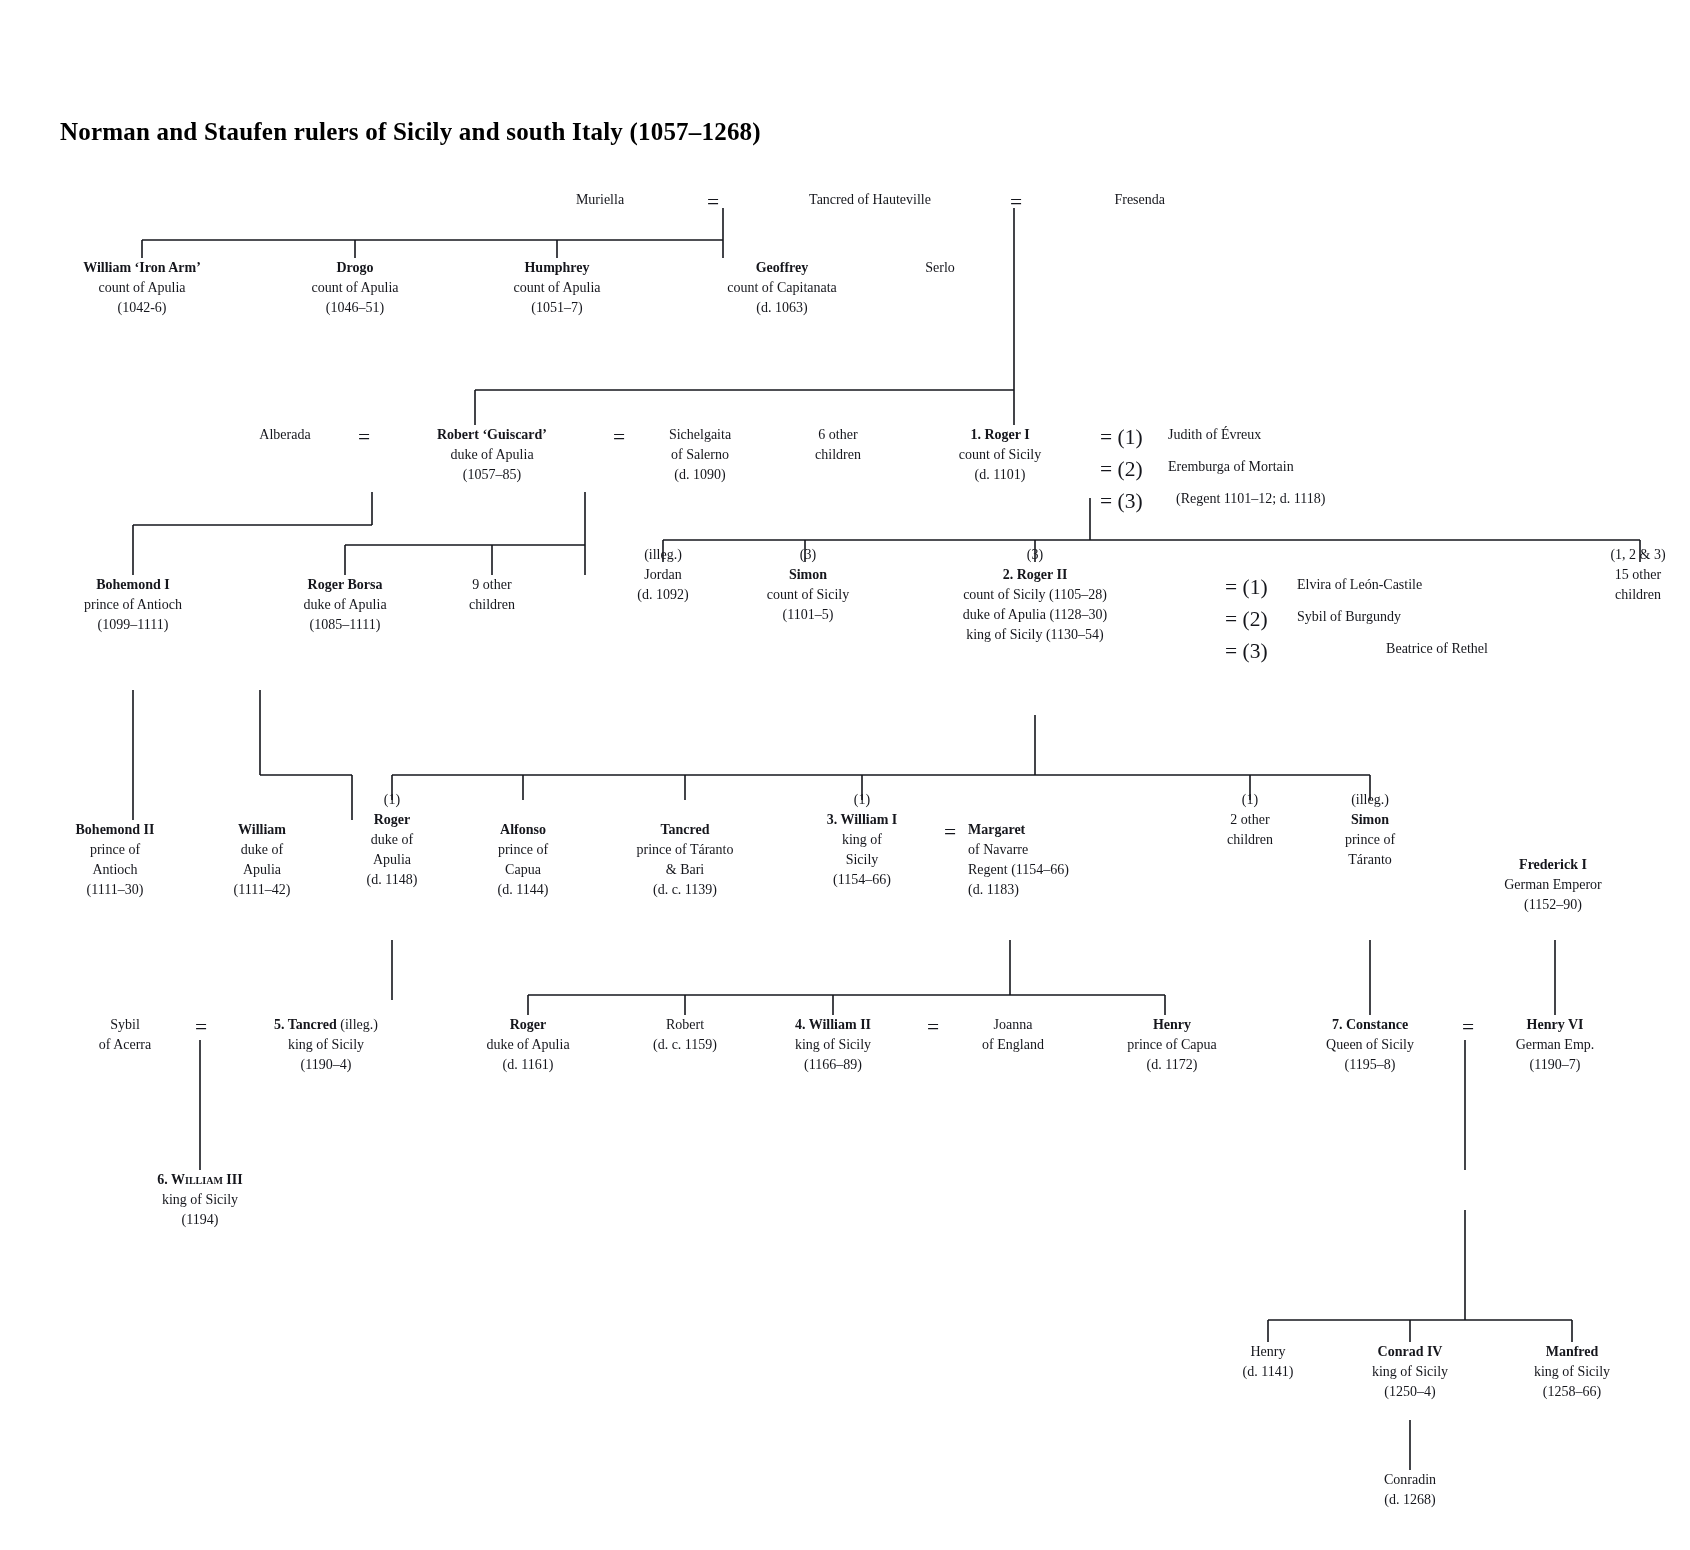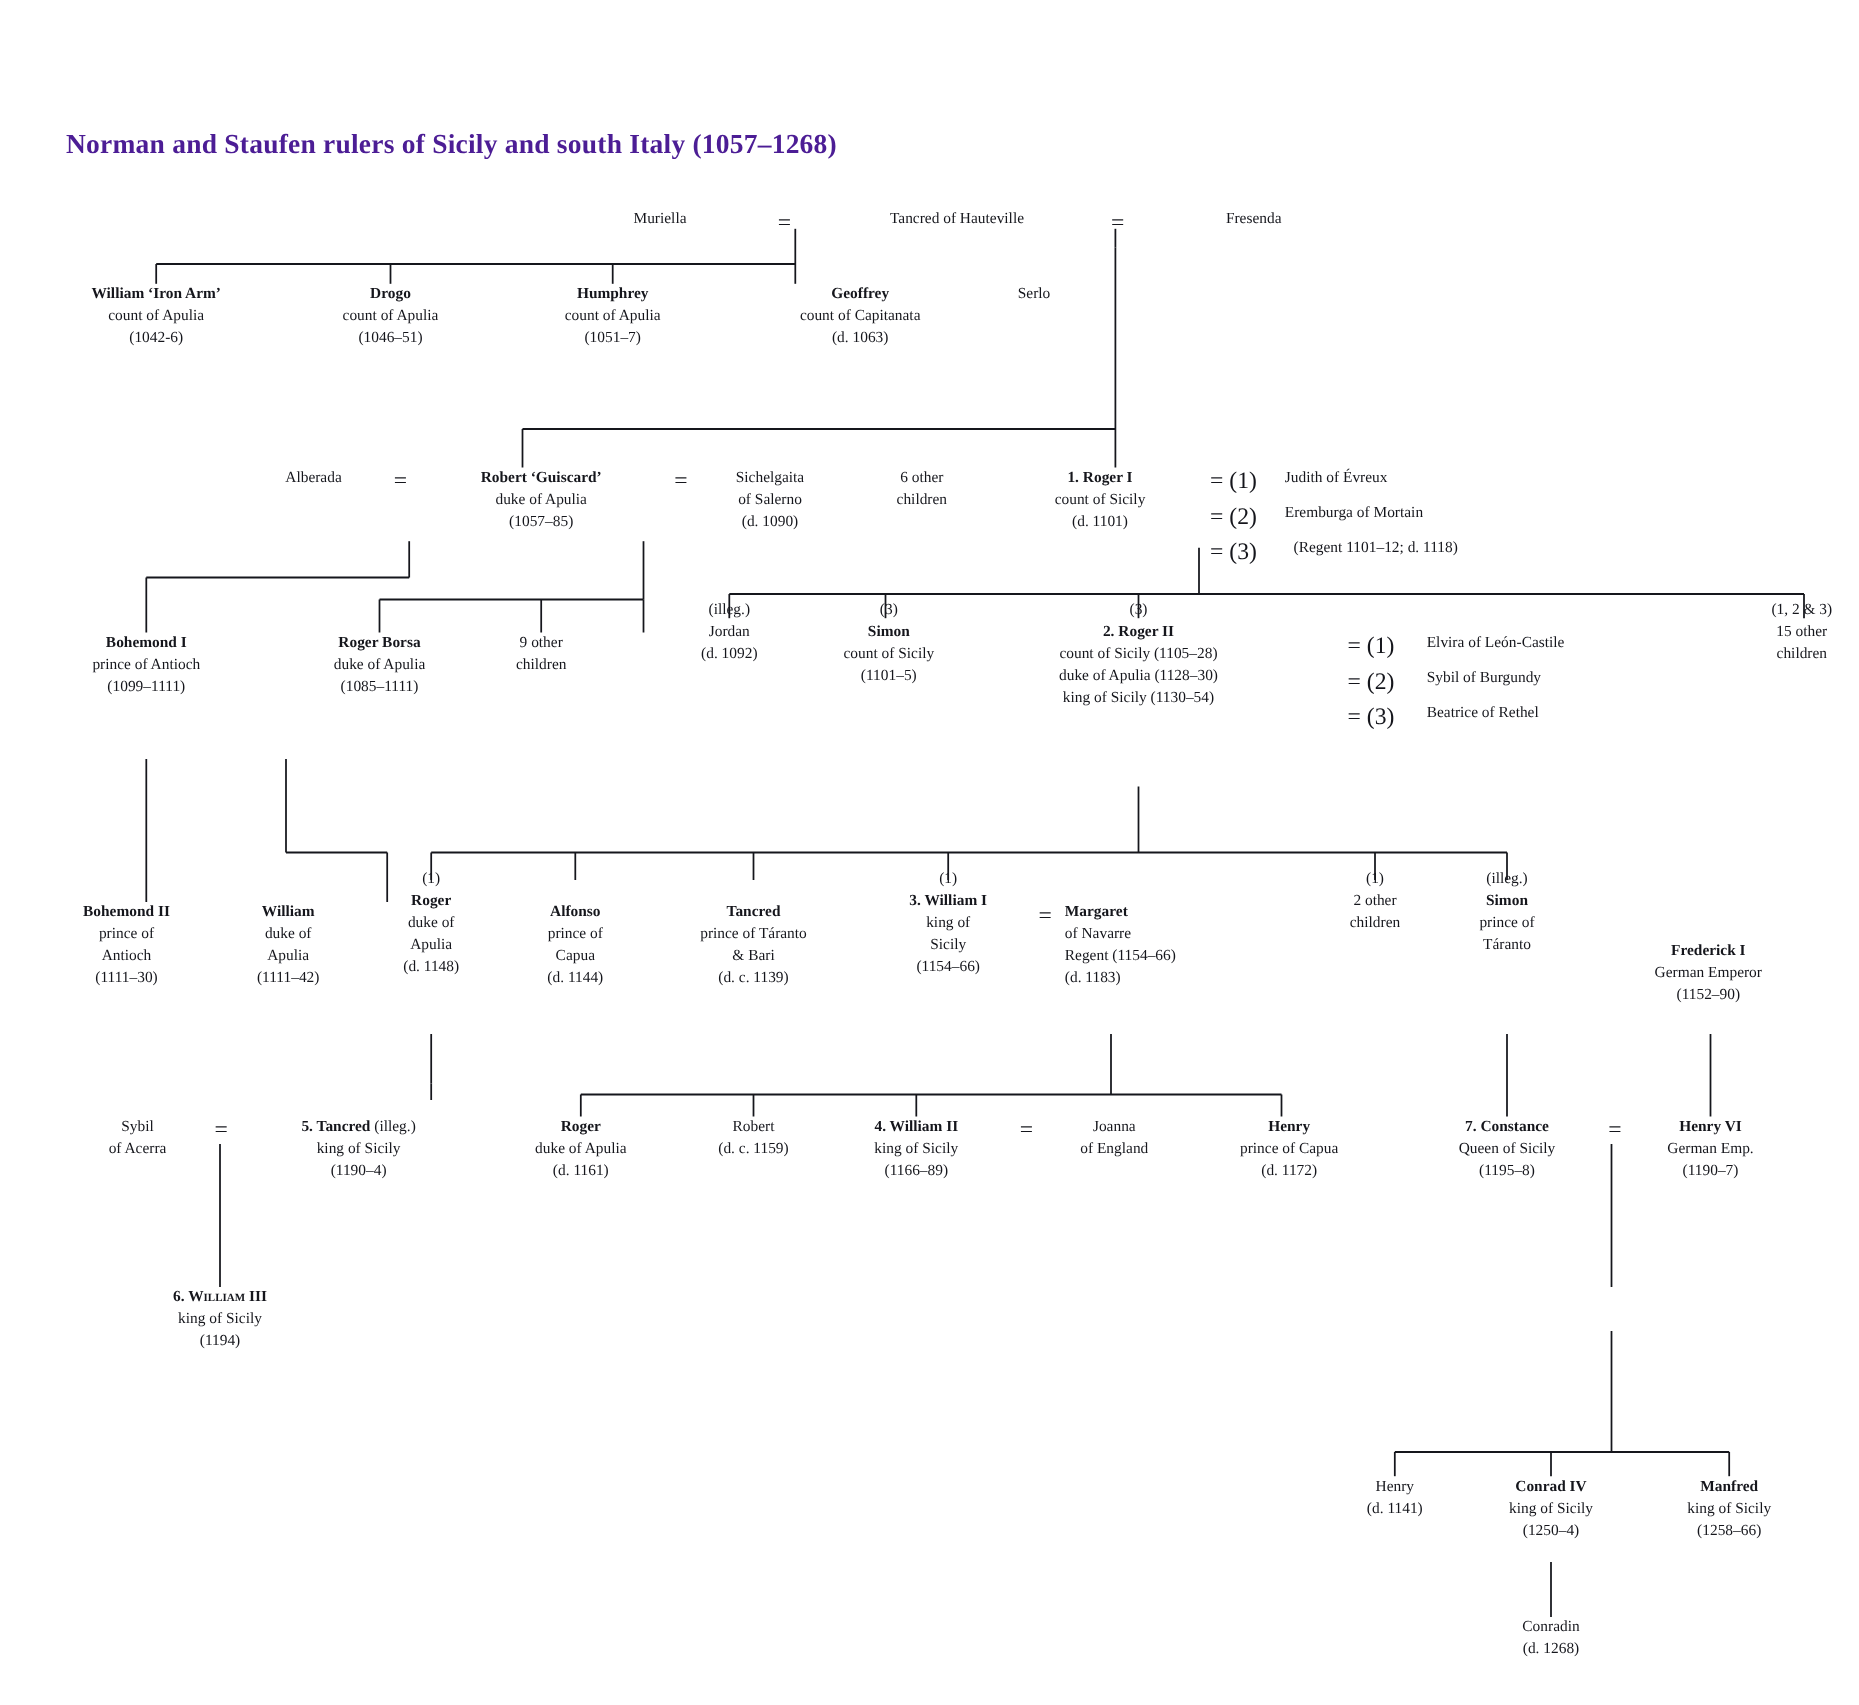--- a/index.html
+++ b/index.html
@@ -21,21 +21,21 @@
     width: 1690px;
     height: 1550px;
   }
   .title {
     position: absolute;
     left: 60px;
     top: 118px;
     font-size: 25px;
     font-weight: bold;
     letter-spacing: 0.2px;
-    color: #4c1d95;
+    color: #000000;
   }
   .node {
     position: absolute;
     text-align: center;
     line-height: 1.42;
     font-size: 14px;
     white-space: nowrap;
   }
   .node .nm {
     font-weight: bold;
@@ -258,21 +258,21 @@
   </div>
   <div class="eq" style="left:1225px; top:575px;">= (1)</div>
   <div class="eq" style="left:1225px; top:607px;">= (2)</div>
   <div class="eq" style="left:1225px; top:639px;">= (3)</div>
   <div class="node lft" style="left:1297px; top:575px; width:280px;">
     <span class="ln pl">Elvira of León-Castile</span>
   </div>
   <div class="node lft" style="left:1297px; top:607px; width:280px;">
     <span class="ln pl">Sybil of Burgundy</span>
   </div>
-  <div class="node lft" style="left:1297px; top:639px; width:280px;">
+  <div class="node lft" style="left:1297px; top:639px; width:280px;text-align:center;">
     <span class="ln pl">Beatrice of Rethel</span>
   </div>
   <div class="node" style="left:1638px; top:545px; width:160px; transform:translateX(-50%);">
     <span class="ln pl">(1, 2 &amp; 3)</span>
     <span class="ln pl">15 other</span>
     <span class="ln pl">children</span>
   </div>
 
   <div class="node" style="left:115px; top:820px; width:180px; transform:translateX(-50%);">
     <span class="ln nm">Bohemond II</span>

